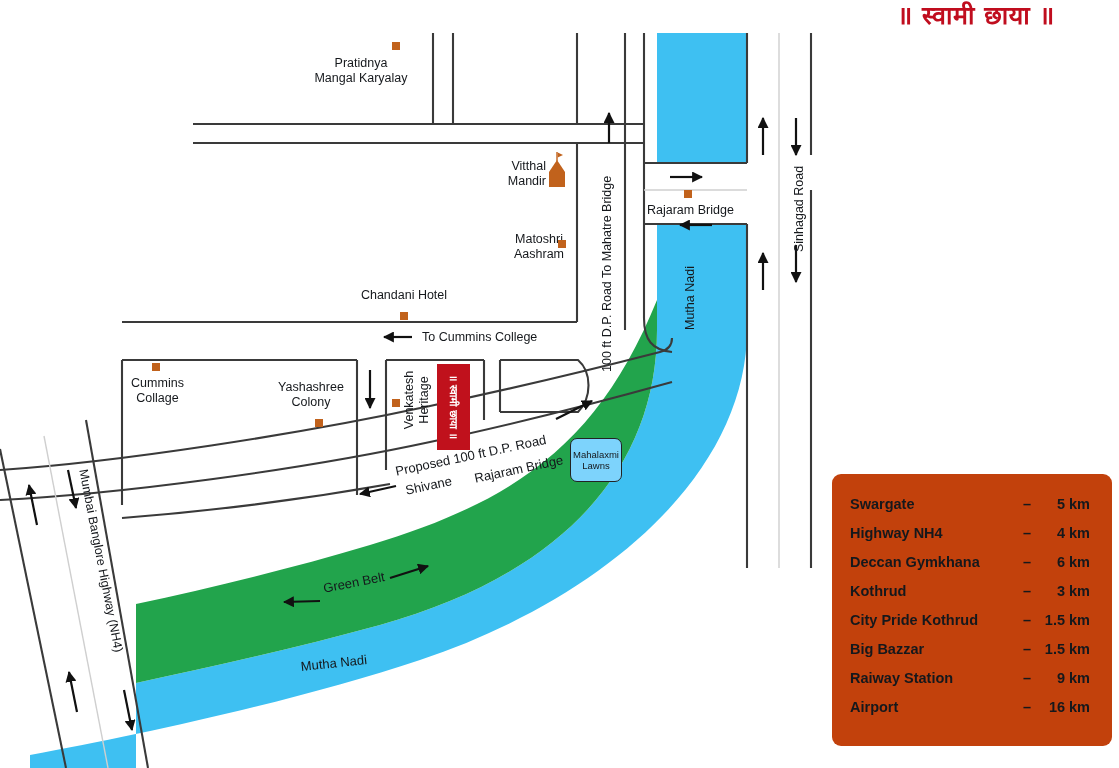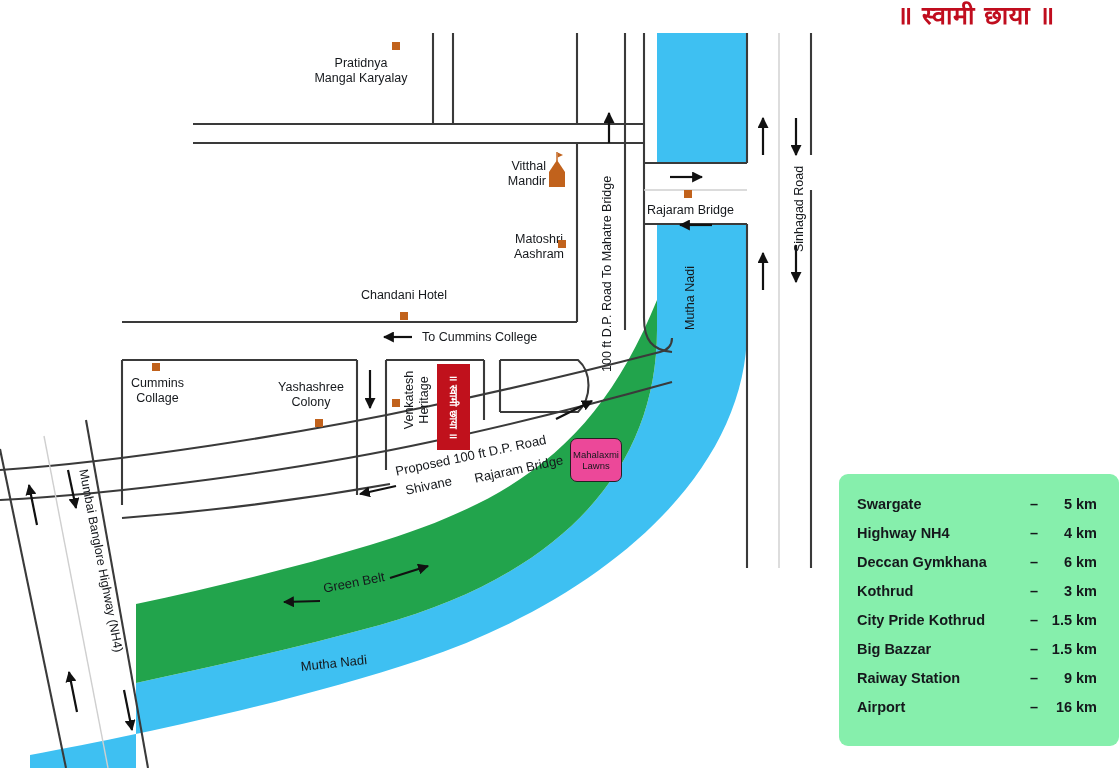--- a/index.html
+++ b/index.html
@@ -47,25 +47,24 @@
     color: #111;
     margin-top: 8px;
     white-space: nowrap;
   }
 
   
   .info-panel {
     position: absolute;
     left: 832px; top: 474px;
     width: 280px; height: 272px;
-    background: #86efac;
+    background: #c2410c;
     border-radius: 9px;
     box-sizing: border-box;
     padding: 22px 18px 18px 18px;
-    margin-left: 7px;
   }
   .info-row {
     display: flex;
     align-items: baseline;
     font-size: 14.5px;
     font-weight: bold;
     color: #15181c;
     height: 29px;
   }
   .info-place { flex: 0 0 160px; }
@@ -90,21 +89,21 @@
     background: #c1621c;
   }
 
   
   .lawns-box {
     position: absolute;
     left: 570px; top: 438px;
     width: 52px; height: 44px;
     border: 1.3px solid #222;
     border-radius: 7px;
-    background: #ec4899;
+    background: #7dd3fc;
     box-sizing: border-box;
     display: flex; align-items: center; justify-content: center;
     text-align: center;
     font-size: 9.5px;
     line-height: 1.2;
     color: #15181c;
   }
 
   
   .site-marker {

